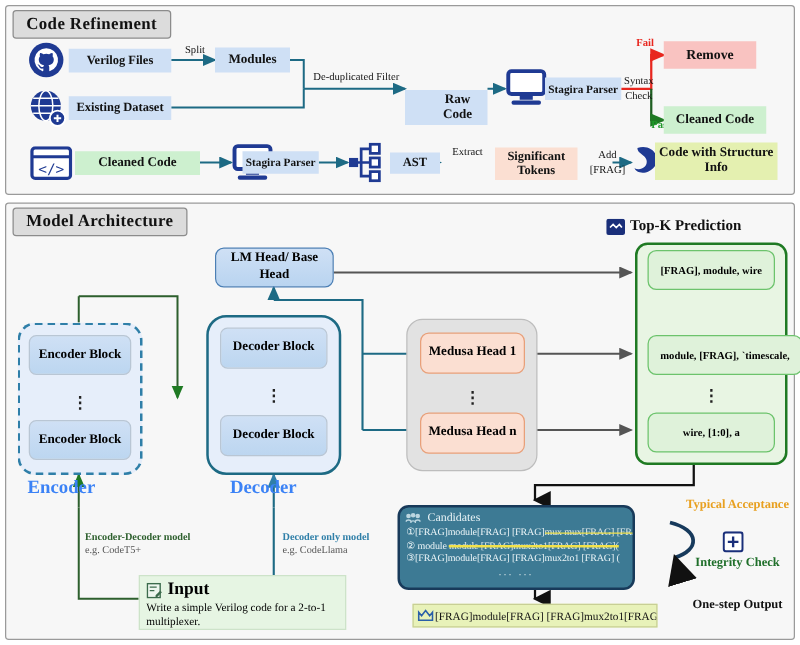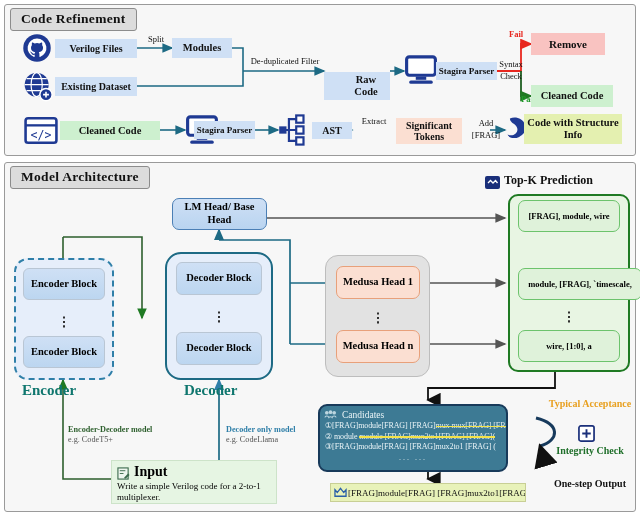--- a/index.html
+++ b/index.html
@@ -60,21 +60,21 @@
 
   
   .icon { position:absolute; }
   .blk {
     background:linear-gradient(#cfe0f5,#bcd6f0);
     border:1px solid #b9c6d4;
     border-radius:6px;
   }
   .grp-label {
     position:absolute;
-    font-weight:bold; font-size:15px; color:#0f766e;
+    font-weight:bold; font-size:15px; color:#3b82f6;
   }
   .note { position:absolute; font-size:8.2px; line-height:1.25; }
 
   #candidates {
     position:absolute;
     left:318px; top:404px; width:190px; height:68px;
     background:#3d7a94;
     border:2px solid #183a5a;
     border-radius:9px;
     color:#eaf4f7;

